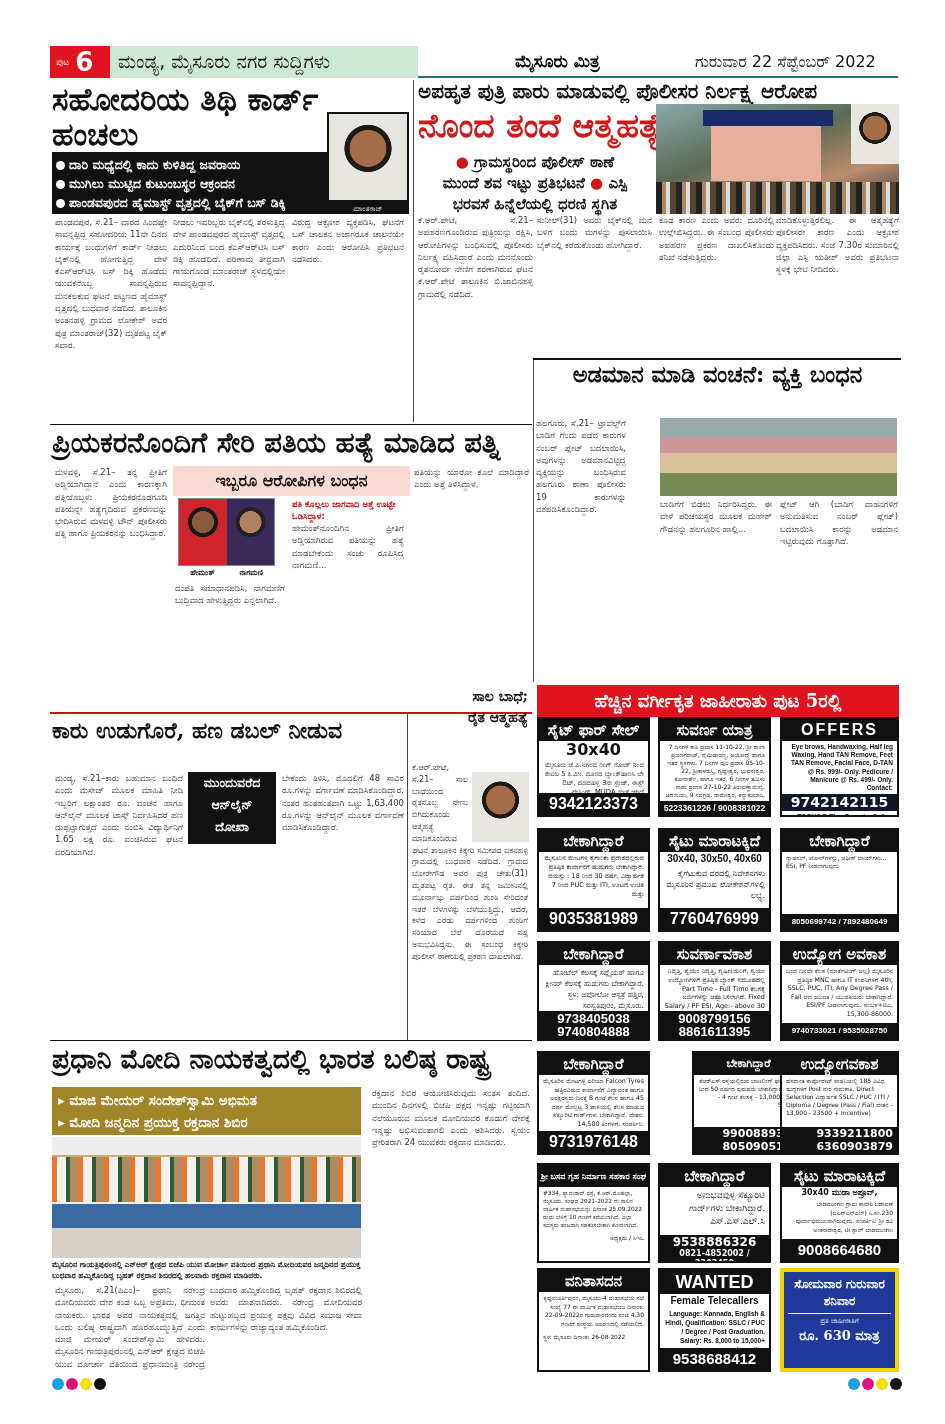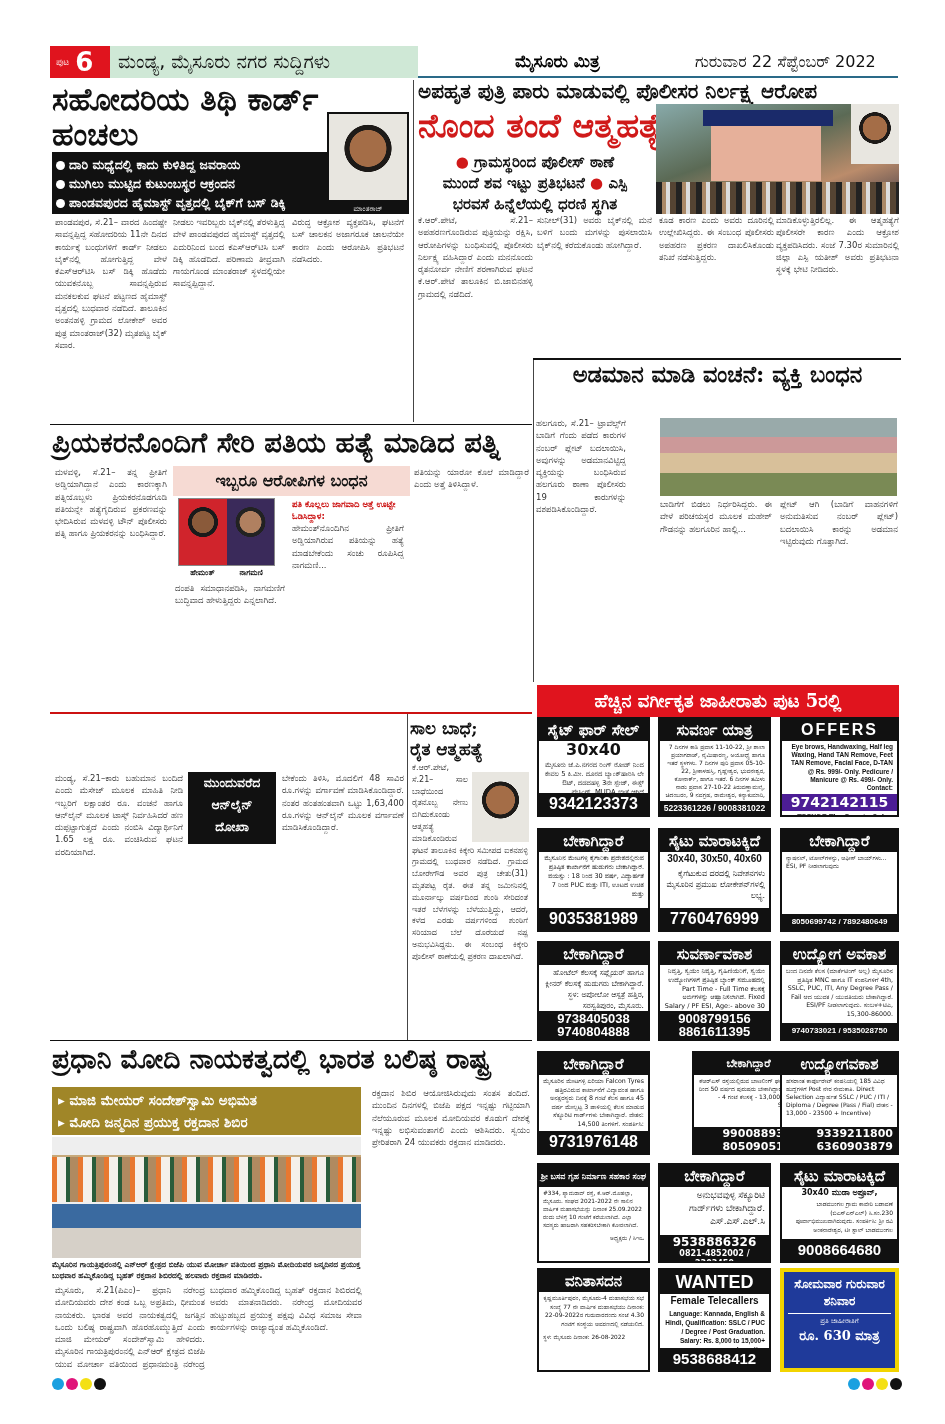--- a/index.html
+++ b/index.html
@@ -101,32 +101,33 @@
 </div>
 <div class="abs txt" style="left:175px;top:582px;width:110px;height:125px">ದಂಪತಿ ಸಮಾಧಾನಪಡಿಸಿ, ನಾಗಮಣಿಗೆ ಬುದ್ಧಿವಾದ ಹೇಳುತ್ತಿದ್ದರು ಎನ್ನಲಾಗಿದೆ.</div>
 <div class="abs" style="left:292px;top:498px;width:112px;font-size:8.5px;line-height:12px;font-weight:bold;color:#c11">ಪತಿ ಕೊಲ್ಲಲು ಜಾಗವಾದಿ ಅತ್ತೆ ಊಟ್ಟೇ ಓಡಿಸಿದ್ದಾಳ:</div>
 <div class="abs txt" style="left:292px;top:522px;width:112px;height:185px">ಹೇಮಂತ್‌ನೊಂದಿಗಿನ ಪ್ರೀತಿಗೆ ಅಡ್ಡಿಯಾಗಿರುವ ಪತಿಯನ್ನು ಹತ್ಯೆ ಮಾಡಬೇಕೆಂದು ಸಂಚು ರೂಪಿಸಿದ್ದ ನಾಗಮಣಿ...</div>
 <div class="abs txt" style="left:414px;top:466px;width:115px;height:240px">ಪತಿಯನ್ನು ಯಾರೋ ಕೊಲೆ ಮಾಡಿದ್ದಾರೆ ಎಂದು ಅತ್ತೆ ತಿಳಿಸಿದ್ದಾಳೆ.</div>
 
 <div class="abs" style="left:537px;top:685px;width:362px;height:32px;background:#e0141e;color:#fff;font-size:18px;line-height:32px;text-align:center;font-weight:bold;font-family:'DejaVu Serif',serif;white-space:nowrap">ಹೆಚ್ಚಿನ ವರ್ಗೀಕೃತ ಜಾಹೀರಾತು ಪುಟ 5ರಲ್ಲಿ</div>
 
 <div class="abs" style="left:50px;top:712px;width:482px;height:2px;background:#c11"></div>
 <div class="abs hl-big" style="left:52px;top:718px;width:350px;font-size:22px;white-space:nowrap">
+  <div>ಕಾರು ಉಡುಗೊರೆ, ಹಣ ಡಬಲ್ ನೀಡುವ</div>
 </div>
 <div class="abs txt" style="left:55px;top:772px;width:128px;height:265px">ಮಂಡ್ಯ, ಸೆ.21–ಕಾರು ಬಹುಮಾನ ಬಂದಿದೆ ಎಂದು ಮೆಸೇಜ್ ಮೂಲಕ ಮಾಹಿತಿ ನೀಡಿ ಇಬ್ಬರಿಗೆ ಲಕ್ಷಾಂತರ ರೂ. ವಂಚನೆ ಹಾಗೂ ಆನ್‌ಲೈನ್ ಮೂಲಕ ಟಾಸ್ಕ್ ನಿರ್ವಹಿಸಿದರೆ ಹಣ ದುಪ್ಪಟ್ಟಾಗುತ್ತದೆ ಎಂದು ನಂಬಿಸಿ ವಿದ್ಯಾರ್ಥಿನಿಗೆ 1.65 ಲಕ್ಷ ರೂ. ವಂಚಿಸಿರುವ ಘಟನೆ ವರದಿಯಾಗಿದೆ.</div>
 <div class="abs blackband" style="left:188px;top:772px;width:88px;height:72px;text-align:center;font-size:12.5px;line-height:22px;font-weight:bold;font-family:'DejaVu Serif',serif">
   <div>ಮುಂದುವರೆದ</div>
   <div>ಆನ್‌ಲೈನ್</div>
   <div>ದೋಖಾ</div>
 </div>
 <div class="abs txt" style="left:188px;top:848px;width:90px;height:190px"></div>
 <div class="abs txt" style="left:282px;top:772px;width:122px;height:265px">ಬೇಕೆಂದು ತಿಳಿಸಿ, ಮೊದಲಿಗೆ 48 ಸಾವಿರ ರೂ.ಗಳನ್ನು ವರ್ಗಾವಣೆ ಮಾಡಿಸಿಕೊಂಡಿದ್ದಾರೆ. ನಂತರ ಹಂತಹಂತವಾಗಿ ಒಟ್ಟು 1,63,400 ರೂ.ಗಳನ್ನು ಆನ್‌ಲೈನ್ ಮೂಲಕ ವರ್ಗಾವಣೆ ಮಾಡಿಸಿಕೊಂಡಿದ್ದಾರೆ.</div>
 <div class="abs col-rule" style="left:407px;top:714px;height:326px"></div>
 
-<div class="abs hl-big" style="left:410px;top:718px;width:118px;font-size:17px;text-align:left;line-height:21px">
+<div class="abs hl-big" style="left:410px;top:686px;width:118px;font-size:14px;text-align:right;line-height:21px">
   <div>ಸಾಲ ಬಾಧೆ;</div>
   <div>ರೈತ ಆತ್ಮಹತ್ಯೆ</div>
 </div>
 <div class="abs photo-face" style="left:472px;top:772px;width:57px;height:70px"></div>
 <div class="abs txt" style="left:412px;top:762px;width:116px;height:275px;font-size:8px;line-height:11.8px"><span style="float:right;width:60px;height:80px"></span><span>ಕೆ.ಆರ್.ಪೇಟೆ, ಸೆ.21– ಸಾಲ ಬಾಧೆಯಿಂದ ರೈತನೊಬ್ಬ ನೇಣು ಬಿಗಿದುಕೊಂಡು ಆತ್ಮಹತ್ಯೆ ಮಾಡಿಕೊಂಡಿರುವ ಘಟನೆ ತಾಲೂಕಿನ ಕಿಕ್ಕೇರಿ ಸಮೀಪದ ಐಕನಹಳ್ಳಿ ಗ್ರಾಮದಲ್ಲಿ ಬುಧವಾರ ನಡೆದಿದೆ. ಗ್ರಾಮದ ಬೋರೇಗೌಡ ಅವರ ಪುತ್ರ ಚೇತು(31) ಮೃತಪಟ್ಟ ರೈತ. ಈತ ತನ್ನ ಜಮೀನಿನಲ್ಲಿ ಮೂರ್ನಾಲ್ಕು ವರ್ಷದಿಂದ ಶುಂಠಿ ಸೇರಿದಂತೆ ಇತರೆ ಬೆಳೆಗಳನ್ನು ಬೆಳೆಯುತ್ತಿದ್ದು, ಆದರೆ, ಕಳೆದ ಎರಡು ವರ್ಷಗಳಿಂದ ಶುಂಠಿಗೆ ಸರಿಯಾದ ಬೆಲೆ ದೊರೆಯದೆ ನಷ್ಟ ಅನುಭವಿಸಿದ್ದನು. ಈ ಸಂಬಂಧ ಕಿಕ್ಕೇರಿ ಪೊಲೀಸ್ ಠಾಣೆಯಲ್ಲಿ ಪ್ರಕರಣ ದಾಖಲಾಗಿದೆ.</span></div>
 
 <div class="abs" style="left:50px;top:1040px;width:482px;height:1px;background:#111"></div>
 <div class="abs hl-big" style="left:52px;top:1044px;width:480px;font-size:26.5px;white-space:nowrap">ಪ್ರಧಾನಿ ಮೋದಿ ನಾಯಕತ್ವದಲ್ಲಿ ಭಾರತ ಬಲಿಷ್ಠ ರಾಷ್ಟ್ರ</div>
 <div class="abs" style="left:52px;top:1087px;width:309px;height:48px;background:#a08628;color:#fff;font-size:13.5px;line-height:22px;padding:2px 6px;font-weight:bold;font-family:'DejaVu Serif',serif">
   <div><span>▸ </span><span>ಮಾಜಿ ಮೇಯರ್ ಸಂದೇಶ್‌ಸ್ವಾಮಿ ಅಭಿಮತ</span></div>
@@ -147,21 +148,21 @@
   <div class="ap" style="font-size:16px;height:22px;line-height:22px">9342123373</div>
 </div>
 <div class="ad" style="left:658px;top:717px;width:113px;height:100px">
   <div class="ah">ಸುವರ್ಣ ಯಾತ್ರ</div>
   <div class="ab" style="font-size:6px;line-height:8px">7 ದಿನಗಳ ಕಾಶಿ ಪ್ರವಾಸ 11-10-22, ಶ್ರೀ ಶಾಲಾ ಪ್ರಯಾಗರಾಜ್, ನೈಮಿಷಾರಣ್ಯ, ಅಯೋಧ್ಯೆ ಹಾಗೂ ಇತರೆ ಸ್ಥಳಗಳು. 7 ದಿನಗಳ ಪುರಿ ಪ್ರವಾಸ 05-10-22, ಶ್ರೀಕಾಳಹಸ್ತಿ, ಗೃಹ್ಣೇಶ್ವರ, ಭುವನೇಶ್ವರ, ಕೋನಾರ್ಕ್, ಹಾಗೂ ಇತರೆ. 6 ದಿನಗಳ ತಮಿಳು ನಾಡು ಪ್ರವಾಸ 27-10-22 ತಿರುವಣ್ಣಾಮಲೈ, ಚಿದಂಬರಂ, 9 ನವಗ್ರಹ, ರಾಮೇಶ್ವರ, ಕನ್ಯಾಕುಮಾರಿ, ಮಧುರೆ ಹಾಗೂ ಇತರೆ.</div>
   <div class="ap" style="font-size:8.5px;height:14px;line-height:14px">5223361226 / 9008381022</div>
 </div>
 <div class="ad" style="left:780px;top:717px;width:119px;height:100px">
   <div class="ah" style="font-family:'Liberation Sans',sans-serif;font-size:16px;letter-spacing:2px">OFFERS</div>
   <div class="ab" style="font-size:6.5px;line-height:8.2px;font-weight:bold;font-family:'Liberation Sans',sans-serif">Eye brows, Handwaxing, Half leg Waxing, Hand TAN Remove, Feet TAN Remove, Facial Face, D-TAN @ Rs. 999/- Only. Pedicure / Manicure @ Rs. 499/- Only. Contact:</div>
-  <div style="background:#4c1d95;color:#fff;text-align:center;font-weight:bold;font-size:14px;line-height:17px">9742142115</div>
+  <div style="background:#0f172a;color:#fff;text-align:center;font-weight:bold;font-size:14px;line-height:17px">9742142115</div>
   <div class="ab" style="font-size:6.5px;line-height:8px;font-weight:bold">TRENDZ The Beauty Salon Saraswathipuram, Mysore</div>
 </div>
 
 <div class="ad" style="left:537px;top:828px;width:113px;height:104px">
   <div class="ah">ಬೇಕಾಗಿದ್ದಾರೆ</div>
   <div class="ab" style="font-size:6.5px;line-height:9px">ಮೈಸೂರಿನ ಮೇಟಗಳ್ಳಿ ಕೈಗಾರಿಕಾ ಪ್ರದೇಶದಲ್ಲಿರುವ ಪ್ರತಿಷ್ಠಿತ ಕಾರ್ಖಾನೆಗೆ ಹುಡುಗರು ಬೇಕಾಗಿದ್ದಾರೆ. ವಯಸ್ಸು : 18 ರಿಂದ 30 ವರ್ಷ, ವಿದ್ಯಾರ್ಹತೆ 7 ರಿಂದ PUC ಮತ್ತು ITI, ಊಟದ ಉಚಿತ ಮತ್ತು</div>
   <div class="ap" style="font-size:16px;height:22px;line-height:22px">9035381989</div>
 </div>
 <div class="ad" style="left:658px;top:828px;width:113px;height:104px">
   <div class="ah">ಸೈಟು ಮಾರಾಟಕ್ಕಿದೆ</div>

